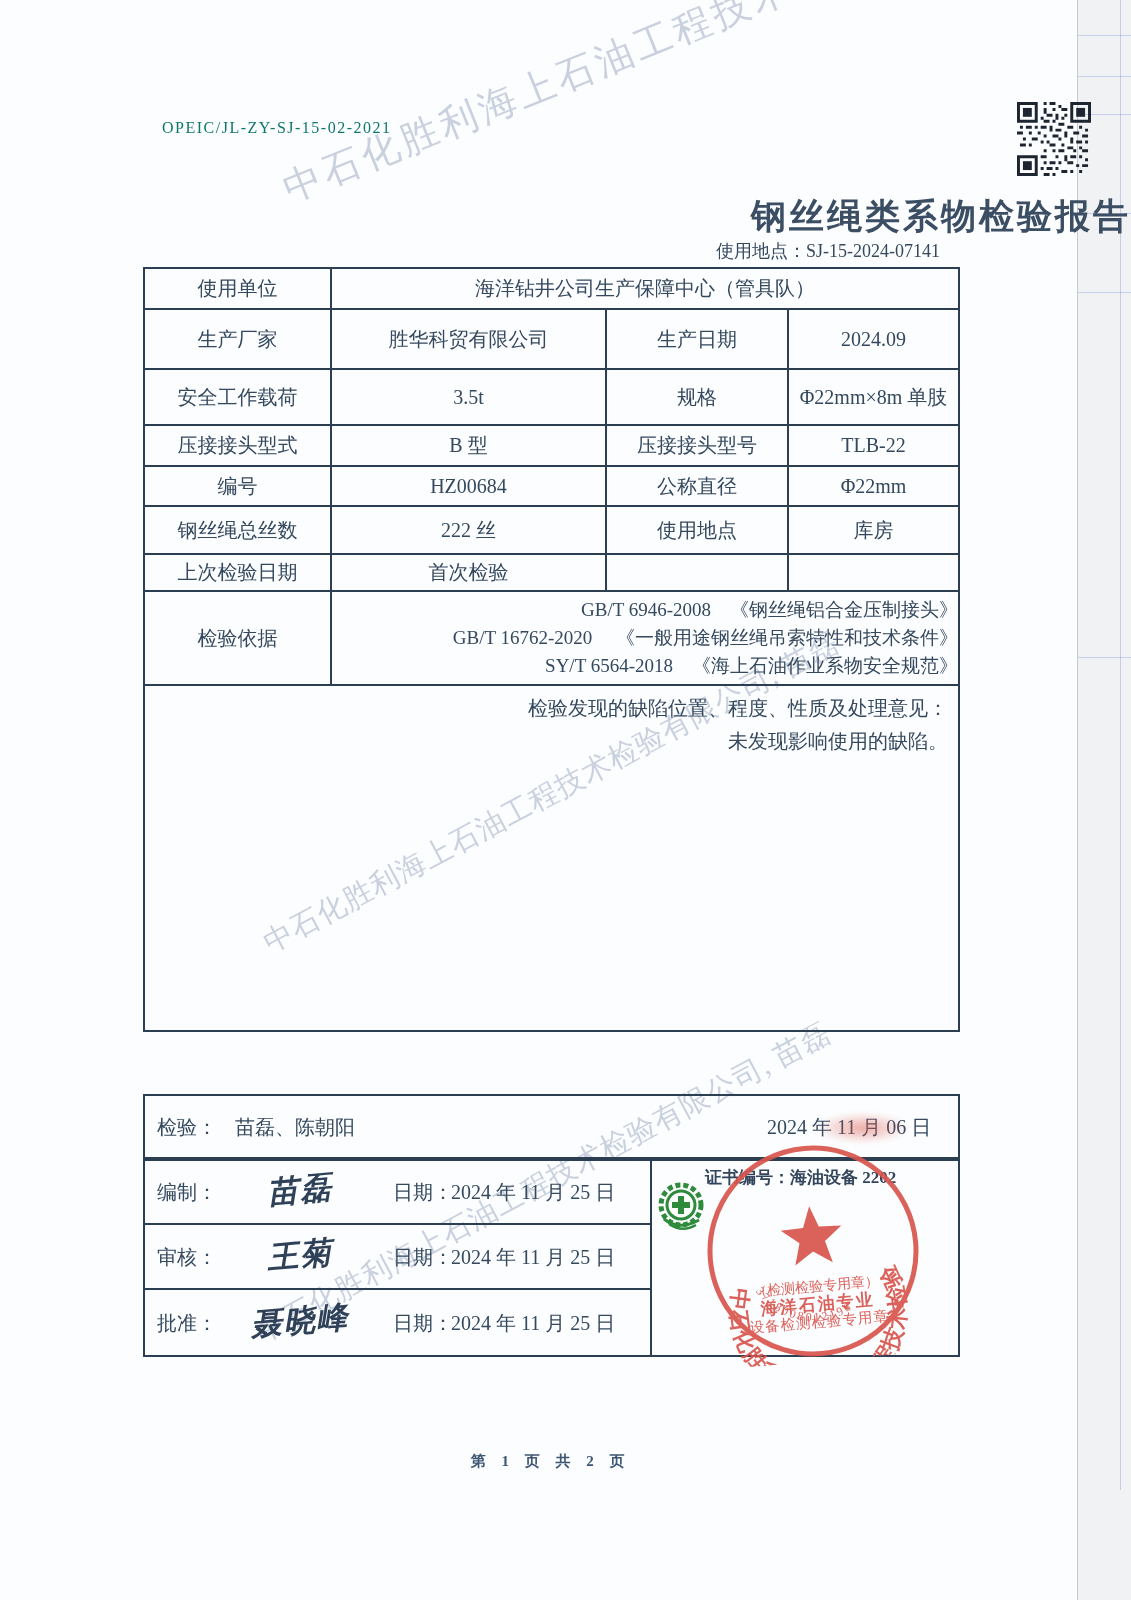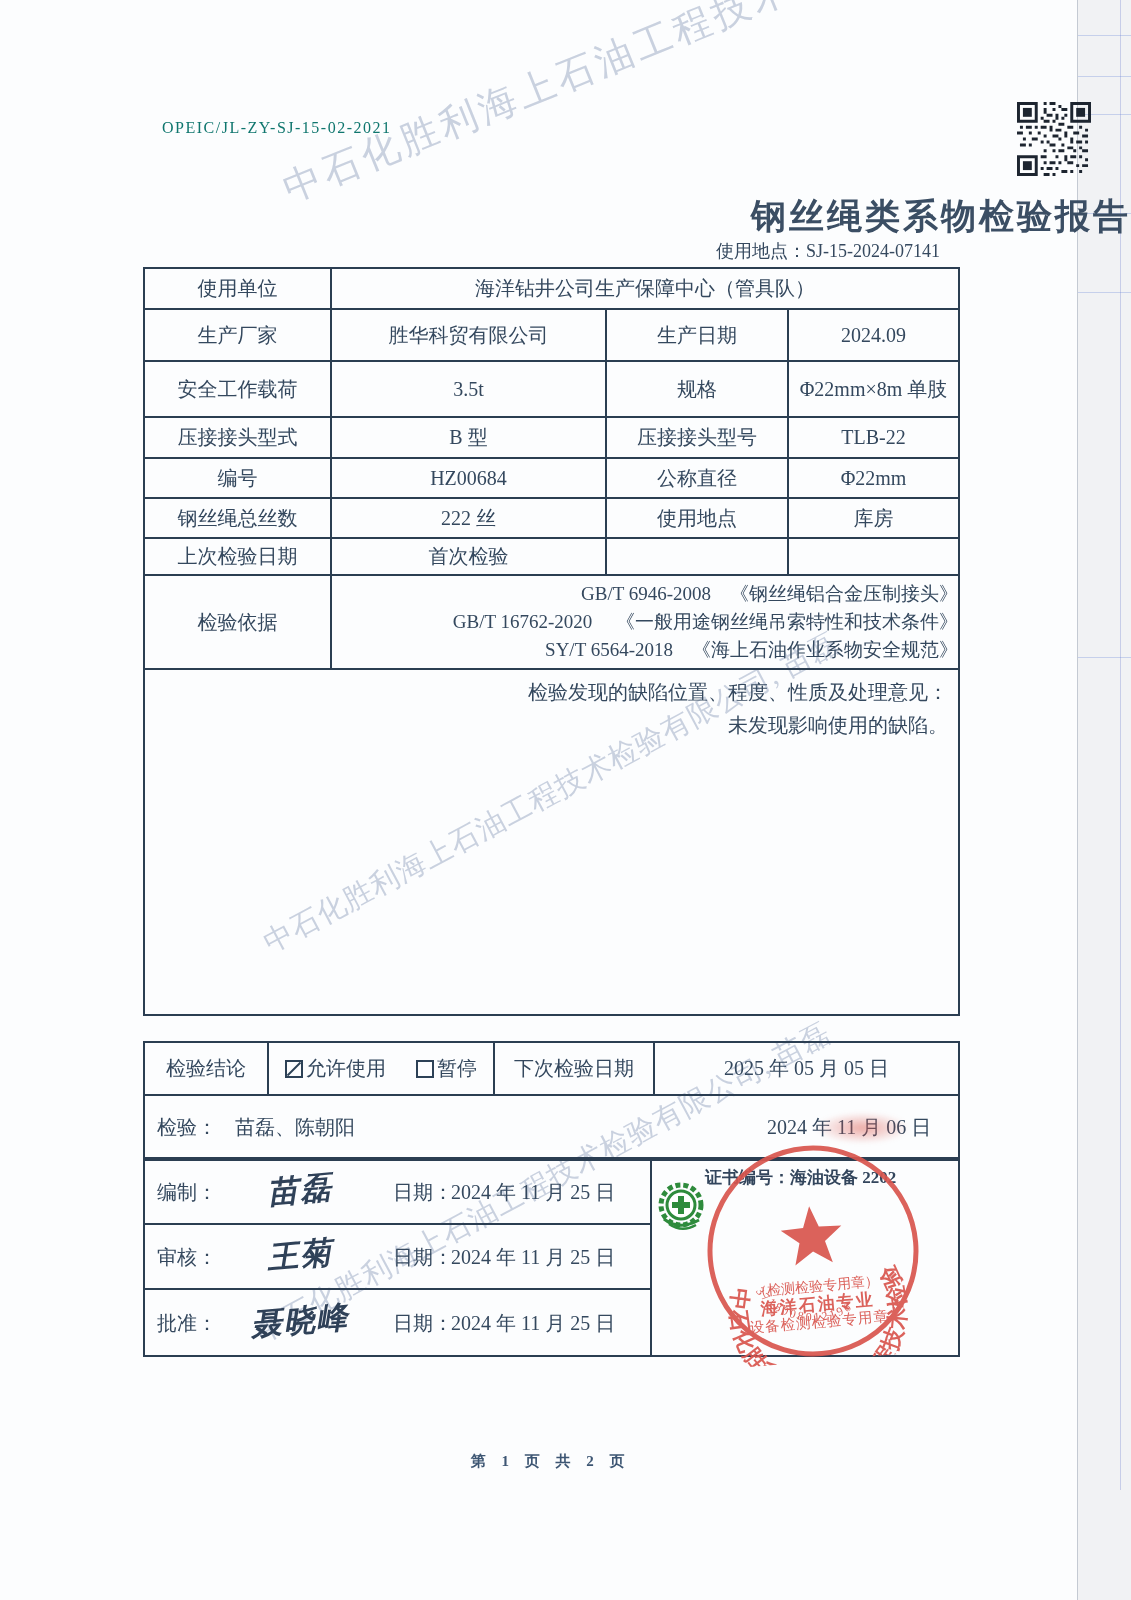--- a/index.html
+++ b/index.html
@@ -105,21 +105,21 @@
         <col style="width:187px">
         <col style="width:275px">
         <col style="width:182px">
         <col style="width:171px">
       </colgroup>
     <tbody>
         <tr style="height:41px">
       <td>使用单位</td>
       <td colspan="3">海洋钻井公司生产保障中心（管具队）</td>
     </tr>
-    <tr style="height:52px">
+    <tr style="height:60px">
       <td>生产厂家</td>
       <td>胜华科贸有限公司</td>
       <td>生产日期</td>
       <td>2024.09</td>
     </tr>
     <tr style="height:56px">
       <td>安全工作载荷</td>
       <td>3.5t</td>
       <td>规格</td>
       <td>Φ22mm×8m 单肢</td>
@@ -129,21 +129,21 @@
       <td>B 型</td>
       <td>压接接头型号</td>
       <td>TLB-22</td>
     </tr>
     <tr style="height:40px">
       <td>编号</td>
       <td>HZ00684</td>
       <td>公称直径</td>
       <td>Φ22mm</td>
     </tr>
-    <tr style="height:40px">
+    <tr style="height:48px">
       <td>钢丝绳总丝数</td>
       <td>222 丝</td>
       <td>使用地点</td>
       <td>库房</td>
     </tr>
     <tr style="height:37px">
       <td>上次检验日期</td>
       <td>首次检验</td>
       <td></td>
       <td></td>
@@ -158,40 +158,20 @@
     </tr>
     <tr style="height:346px">
       <td colspan="4" class="left top defect-cell">
         <div>检验发现的缺陷位置、程度、性质及处理意见：</div>
         <div>未发现影响使用的缺陷。</div>
       </td>
     </tr>
   </tbody>
     </table>
 
-  <table class="t2">
-    <colgroup>
-        <col style="width:124px">
-        <col style="width:226px">
-        <col style="width:160px">
-        <col style="width:305px">
-      </colgroup>
-    <tbody>
-        <tr style="height:53px">
-      <td>检验结论</td>
-      <td>
-        <span class="cb"><svg viewBox="0 0 18 18" width="18" height="18">
-                <path d="M2.5 15.5 L15.5 2.5" stroke="#2c4156" stroke-width="2" fill="none"></path>
-              </svg></span><span>允许使用</span><span class="cb-gap"></span><span class="cb"></span><span>暂停</span>
-      </td>
-      <td>下次检验日期</td>
-      <td>2025 年 05 月 05 日</td>
-    </tr>
-  </tbody>
-    </table>
 
   <table class="t3">
     <tbody>
         <tr>
       <td class="left insp-cell" style="width:815px">
         <span class="insp-label">检验：</span>
         <span class="insp-names">苗磊、陈朝阳</span>
         <span class="insp-date">2024 年 11 月 06 日</span>
       </td>
     </tr>

